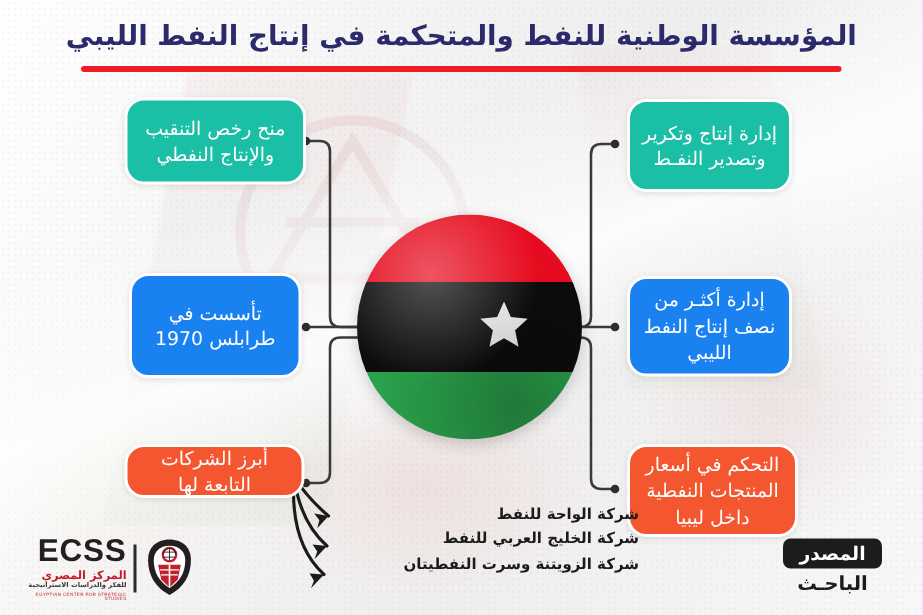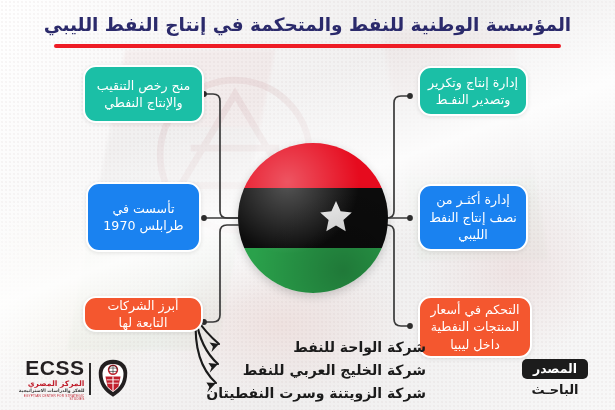--- a/index.html
+++ b/index.html
@@ -153,21 +153,21 @@
   .box.orange { background: #f4572f; }
 
   
   .subs {
     position: absolute;
     left: 228px; top: 336px;
     width: 198px;
     z-index: 5;
     text-align: right;
     color: #1b1b1b;
-    font-size: 14px;
+    font-size: 10px;
     font-weight: bold;
     line-height: 1.63;
   }
   .subs div { white-space: nowrap; }
 
   
   .logo {
     position: absolute;
     left: 10px; top: 356px;
     width: 120px; height: 46px;
@@ -286,21 +286,21 @@
         <path d="M98 58 l4.6 10.3 l11.2 1.2 l-8.4 7.6 l2.3 11.1 l-9.7 -5.7 l-9.7 5.7 l2.3 -11.1 l-8.4 -7.6 l11.2 -1.2 Z" fill="#f2f2f2"></path>
       </svg>
     </div>
     <div class="gloss"></div>
   </div>
 
   <div class="box teal" style="left:83px; top:65px;  width:121px; height:58px;">منح رخص التنقيب والإنتاج النفطي</div>
   <div class="box blue" style="left:86px; top:182px; width:115px; height:70px;">تأسست في طرابلس 1970</div>
   <div class="box orange" style="left:83px; top:296px; width:120px; height:36px;">أبرز الشركات التابعة لها</div>
 
-  <div class="box teal" style="left:418px; top:66px;  width:110px; height:50px;">إدارة إنتاج وتكرير وتصدير النفـط</div>
+  <div class="box teal" style="left:418px; top:66px;  width:110px; height:62px;">إدارة إنتاج وتكرير وتصدير النفـط</div>
   <div class="box blue" style="left:418px; top:184px; width:110px; height:67px;">إدارة أكثـر من نصف إنتاج النفط الليبي</div>
   <div class="box orange" style="left:418px; top:296px; width:114px; height:62px;">التحكم في أسعار المنتجات النفطية داخل ليبيا</div>
 
   <div class="subs">
     <div>شركة الواحة للنفط</div>
     <div>شركة الخليج العربي للنفط</div>
     <div>شركة الزويتنة وسرت النفطيتان</div>
   </div>
 
   <div class="logo">

